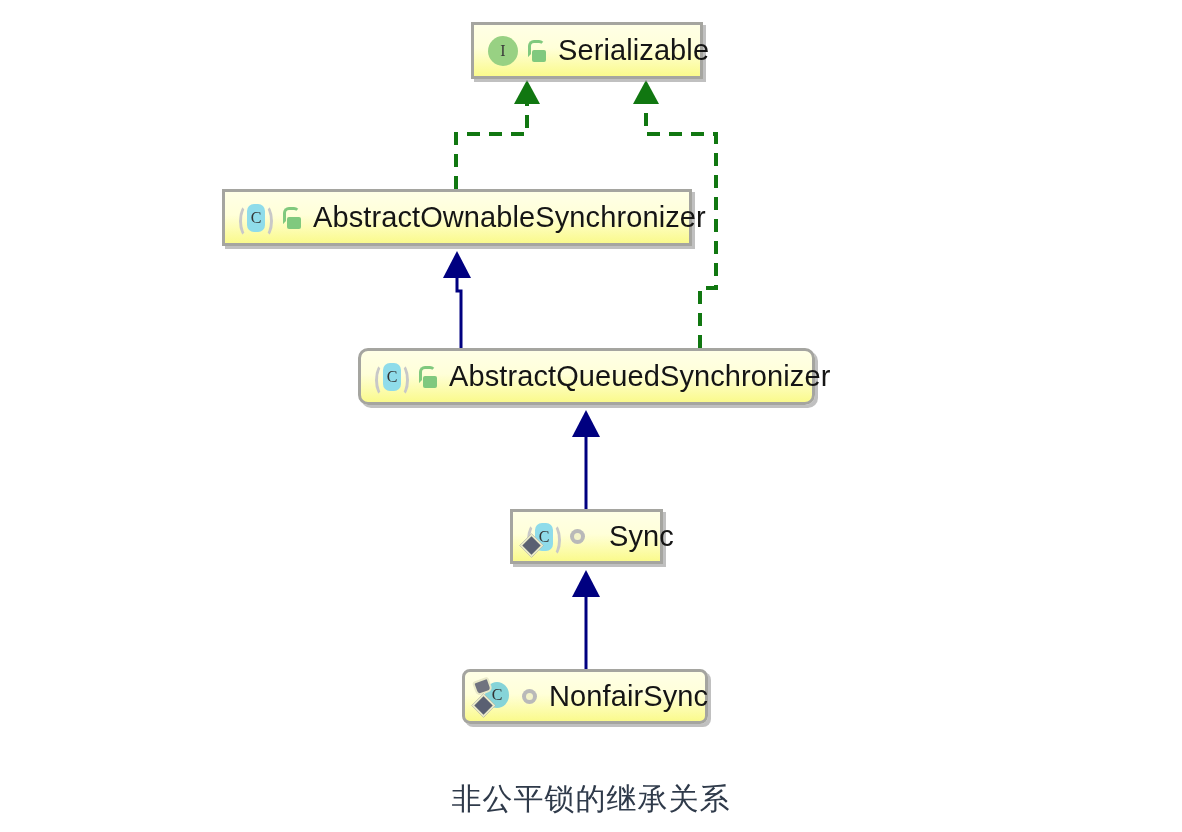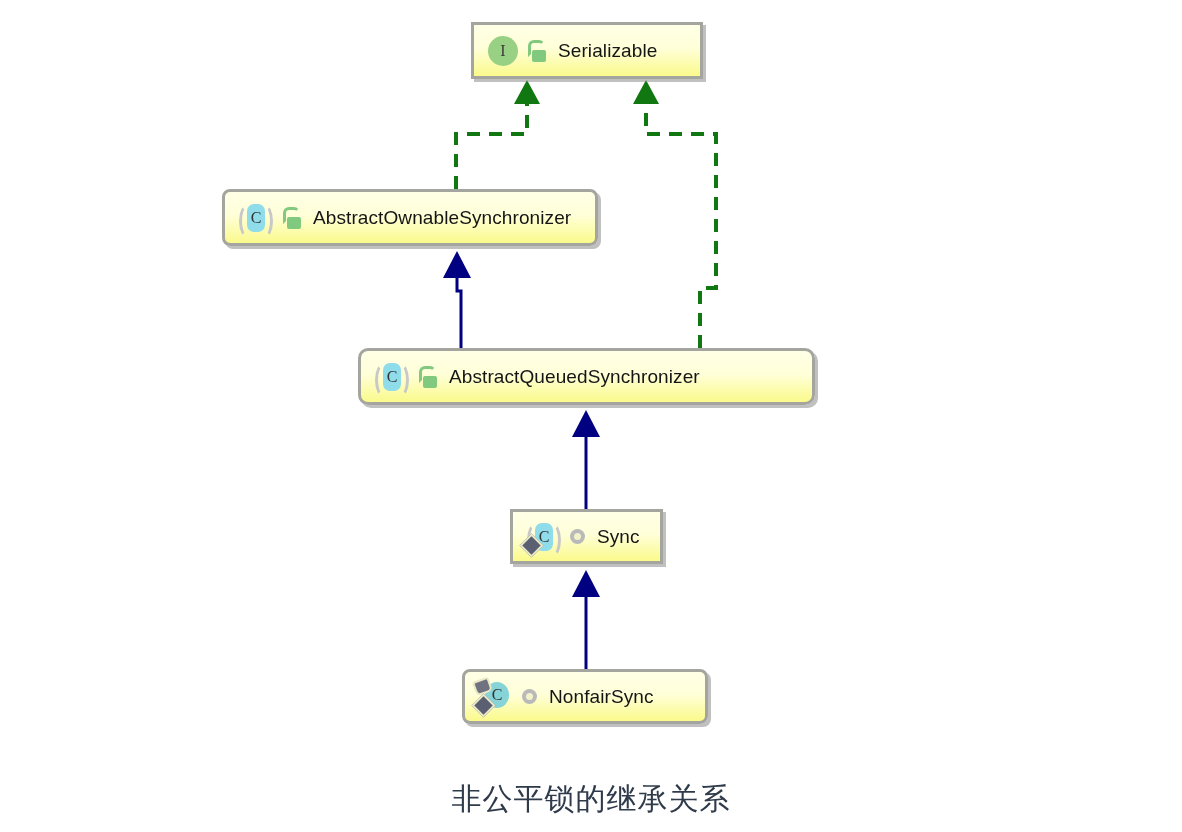--- a/index.html
+++ b/index.html
@@ -36,21 +36,21 @@
     box-sizing: border-box;
     border: 3px solid #a5a5a0;
     background: linear-gradient(to bottom, #ffffe6 0%, #ffffd9 45%, #fafa8c 100%);
     box-shadow: 3px 3px 0 rgba(140,140,140,0.55);
     display: flex;
     align-items: center;
     padding: 0 14px;
     white-space: nowrap;
   }
   .uml-node .node-label {
-    font-size: 19px;
+    font-size: 29px;
     color: #151515;
     letter-spacing: 0.1px;
     line-height: 1;
     margin-left: 12px;
   }
 
   
   .icon-cluster {
     display: flex;
     align-items: center;
@@ -225,21 +225,21 @@
     <span class="icon-cluster">
       <span class="icon-interface"></span>
       <span class="icon-padlock">
         <span class="shackle"></span>
           <span class="body"></span>
       </span>
     </span>
     <span class="node-label">Serializable</span>
   </div>
 
-  <div class="uml-node" style="left:222px; top:189px; width:376px; height:57px;border-radius:8px;">
+  <div class="uml-node" style="left:222px; top:189px; width:470px; height:57px;">
     <span class="icon-cluster">
       <span class="icon-class">
         <span class="paren-l"></span>
           <span class="c-body"></span>
           <span class="paren-r"></span>
       </span>
       <span class="icon-padlock">
         <span class="shackle"></span>
           <span class="body"></span>
       </span>
@@ -255,21 +255,21 @@
           <span class="paren-r"></span>
       </span>
       <span class="icon-padlock">
         <span class="shackle"></span>
           <span class="body"></span>
       </span>
     </span>
     <span class="node-label">AbstractQueuedSynchronizer</span>
   </div>
 
-  <div class="uml-node" style="left:510px; top:509px; width:153px; height:55px;">
+  <div class="uml-node" style="left:510px; top:509px; width:153px; height:55px;gap:12px;">
     <span class="icon-cluster">
       <span class="icon-class">
         <span class="paren-l"></span>
           <span class="c-body"></span>
           <span class="paren-r"></span>
         <span class="badge-diamond"></span>
       </span>
       <span class="icon-pkg"></span>
     </span>
     <span class="node-label">Sync</span>

